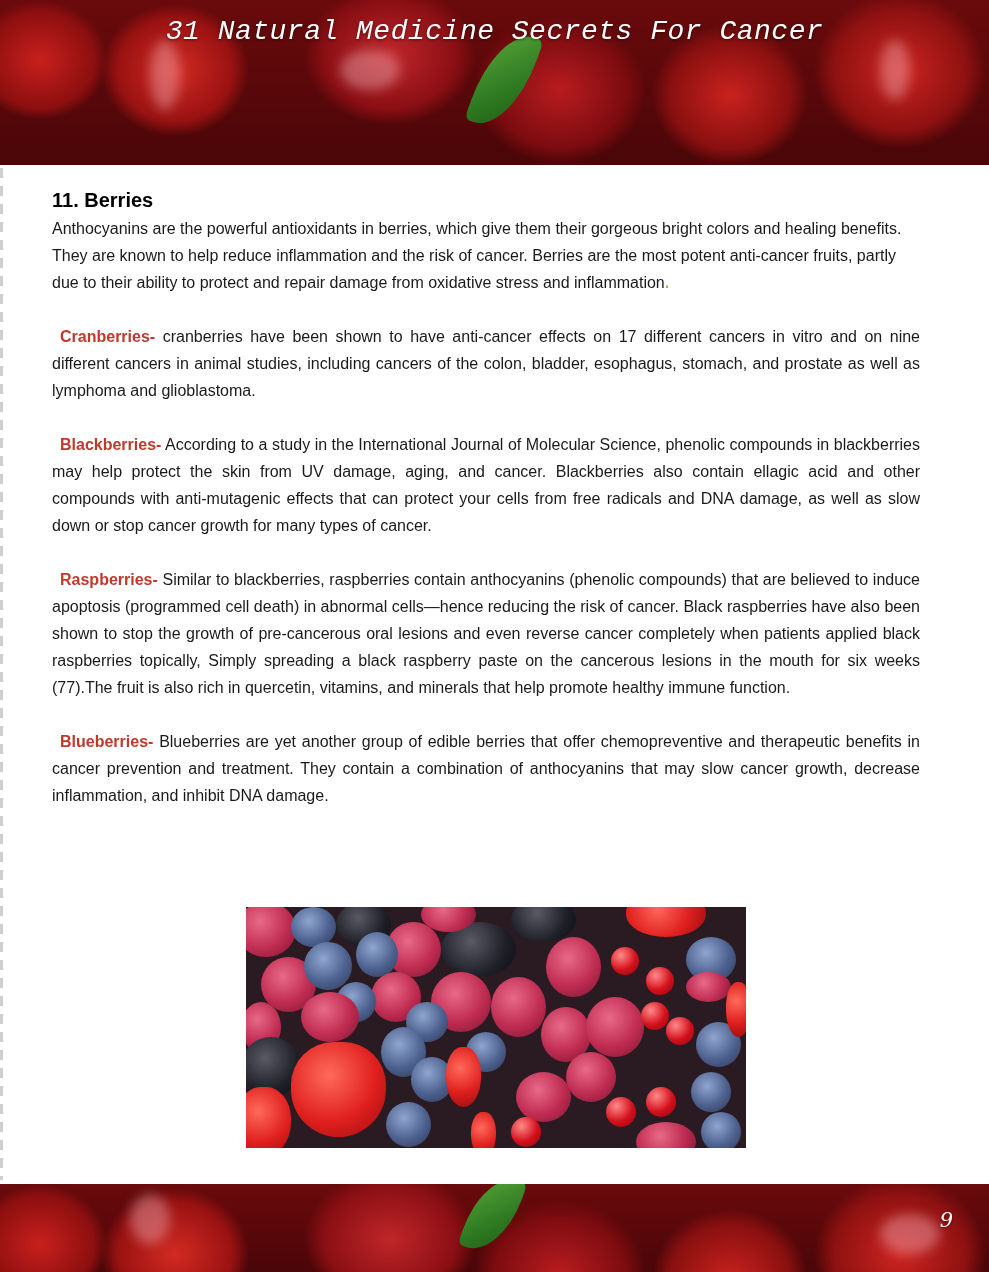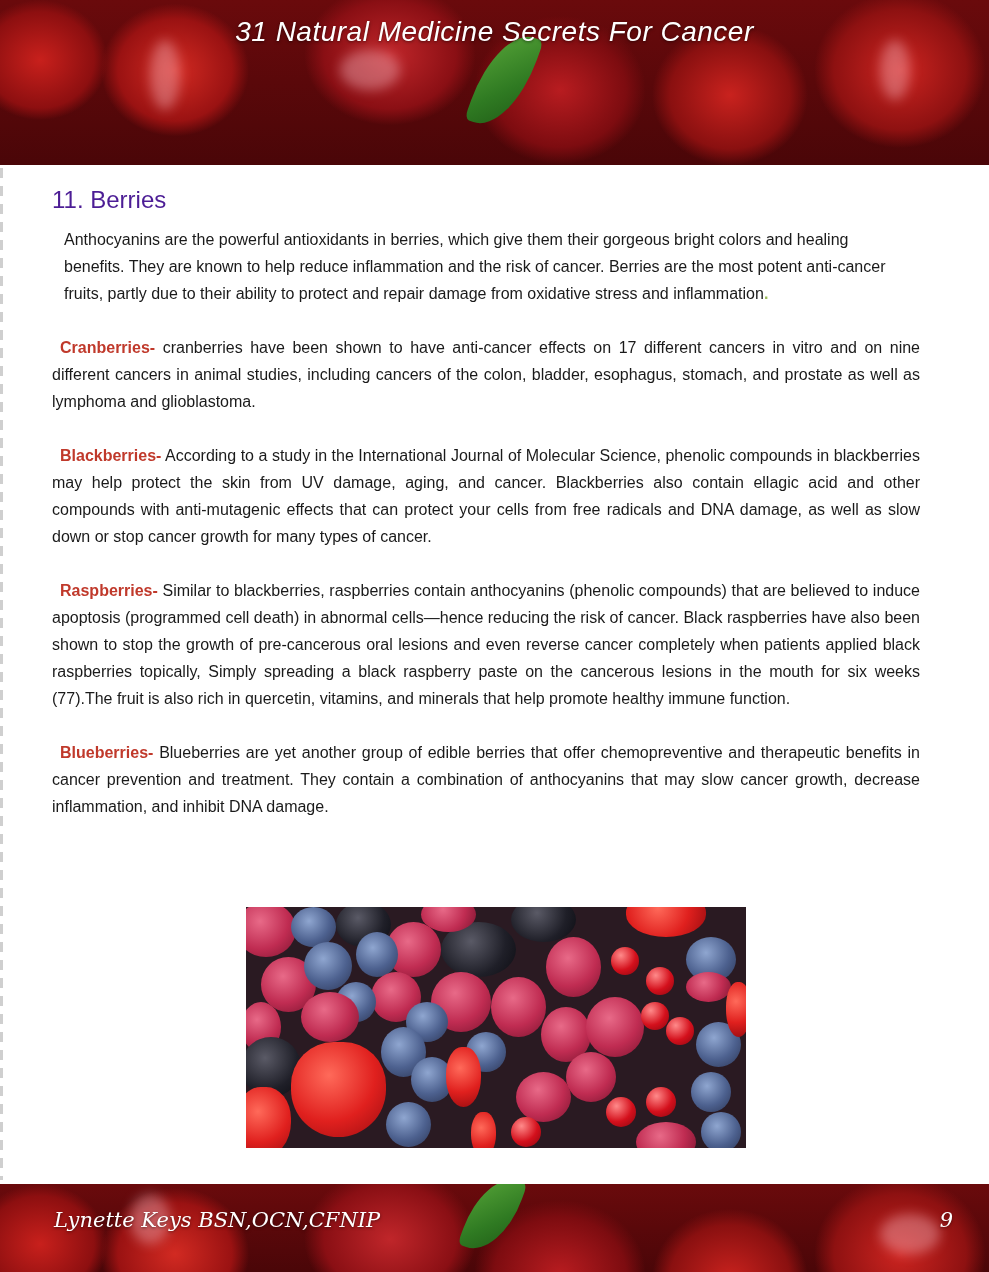--- a/index.html
+++ b/index.html
@@ -26,21 +26,21 @@
     background: rgba(255, 210, 220, 0.35); filter: blur(6px);
   }
   .leaf {
     position: absolute; width: 48px; height: 100px;
     background: linear-gradient(135deg, #5aa83a 0%, #2f7a22 60%, #1f5a16 100%);
     border-radius: 80% 10% 80% 10%;
     transform: rotate(20deg);
   }
   .banner-title {
     position: absolute; top: 16px; left: 0; width: 989px; text-align: center;
-    color: #ffffff; font-family: Liberation Sans, sans-serif; font-style: italic;
+    color: #ffffff; font-family: Liberation Mono, monospace; font-style: italic;
     font-size: 28px; letter-spacing: 0.5px;
     text-shadow: 0 1px 3px rgba(0,0,0,0.5);
   }
   .footer-author {
     position: absolute; top: 24px; left: 54px; color: #ffffff;
     font-family: "DejaVu Serif", serif; font-style: italic; font-size: 21px;
     text-shadow: 0 1px 3px rgba(0,0,0,0.5);
   }
   .footer-page {
     position: absolute; top: 24px; right: 36px; color: #ffffff;
@@ -49,24 +49,24 @@
   }
   .margin-dashes {
     position: absolute; left: 0; top: 168px; width: 3px; height: 1012px;
     background: repeating-linear-gradient(180deg, #cfcfcf 0 10px, transparent 10px 18px);
   }
   .content {
     position: absolute; left: 52px; top: 186px; width: 868px;
     color: #1a1a1a; font-size: 16px; line-height: 27px;
   }
   .section-title {
-    color: #4c1d95; font-weight: normal; font-size: 24px; line-height: 28px;
+    color: #000000; font-weight: bold; font-size: 20px; line-height: 28px;
     margin: 0 0 1px 0;
   }
-  .intro { margin: 12px; }
+  .intro { margin: 0; }
   .dot-accent { color: #9bbb59; font-weight: bold; }
   .para { margin: 27px 0 0 0; text-align: justify; }
   .term { color: #c0392b; font-weight: bold; margin-left: 8px; }
   .berry-image {
     position: absolute; left: 246px; top: 907px; width: 500px; height: 241px;
     overflow: hidden; background: #2a1a22;
   }
   .berry { position: absolute; border-radius: 50%; }
   .blue { background: radial-gradient(circle at 40% 35%, #8fa6d0 0%, #4d618f 55%, #2c3656 100%); }
   .rasp { background: radial-gradient(circle at 40% 35%, #e86a88 0%, #c02c52 55%, #7c1530 100%); }
@@ -146,15 +146,14 @@
   <div class="berry straw" style="left:225px;top:205px;width:25px;height:45px;"></div>
   <div class="berry curr" style="left:265px;top:210px;width:30px;height:30px;"></div>
   <div class="berry rasp" style="left:390px;top:215px;width:60px;height:40px;"></div>
   <div class="berry blue" style="left:455px;top:205px;width:40px;height:40px;"></div>
 </div>
 
 <div class="banner banner-bottom">
   <div class="shine" style="left:130px;top:10px;width:40px;height:50px;"></div>
   <div class="shine" style="left:880px;top:30px;width:60px;height:40px;"></div>
   <div class="leaf" style="left:470px;top:-10px;width:45px;height:80px;"></div>
-  <div class="footer-author">Lynette Keys BSN,OCN,CFNIP</div>
   <div class="footer-page">9</div>
 </div>
 
 </body></html>

